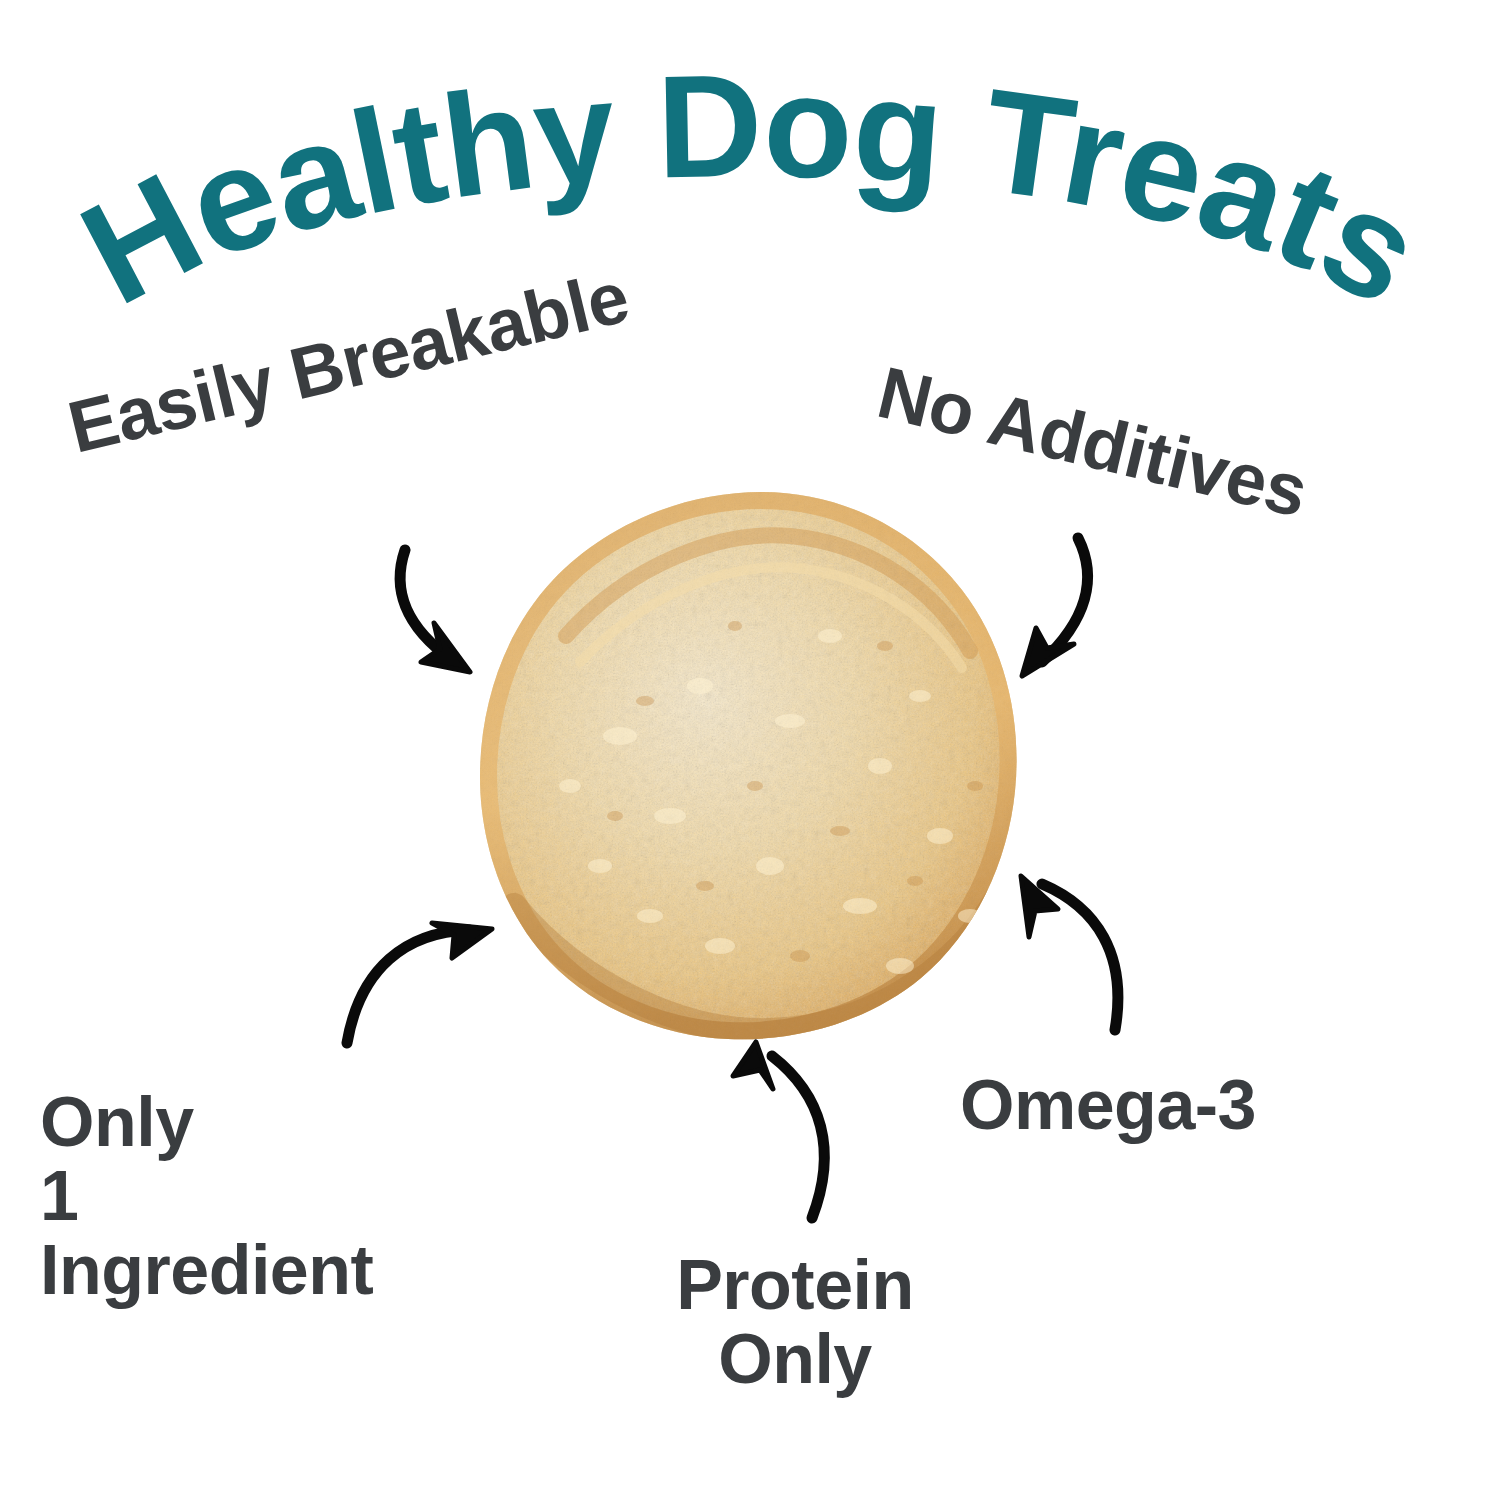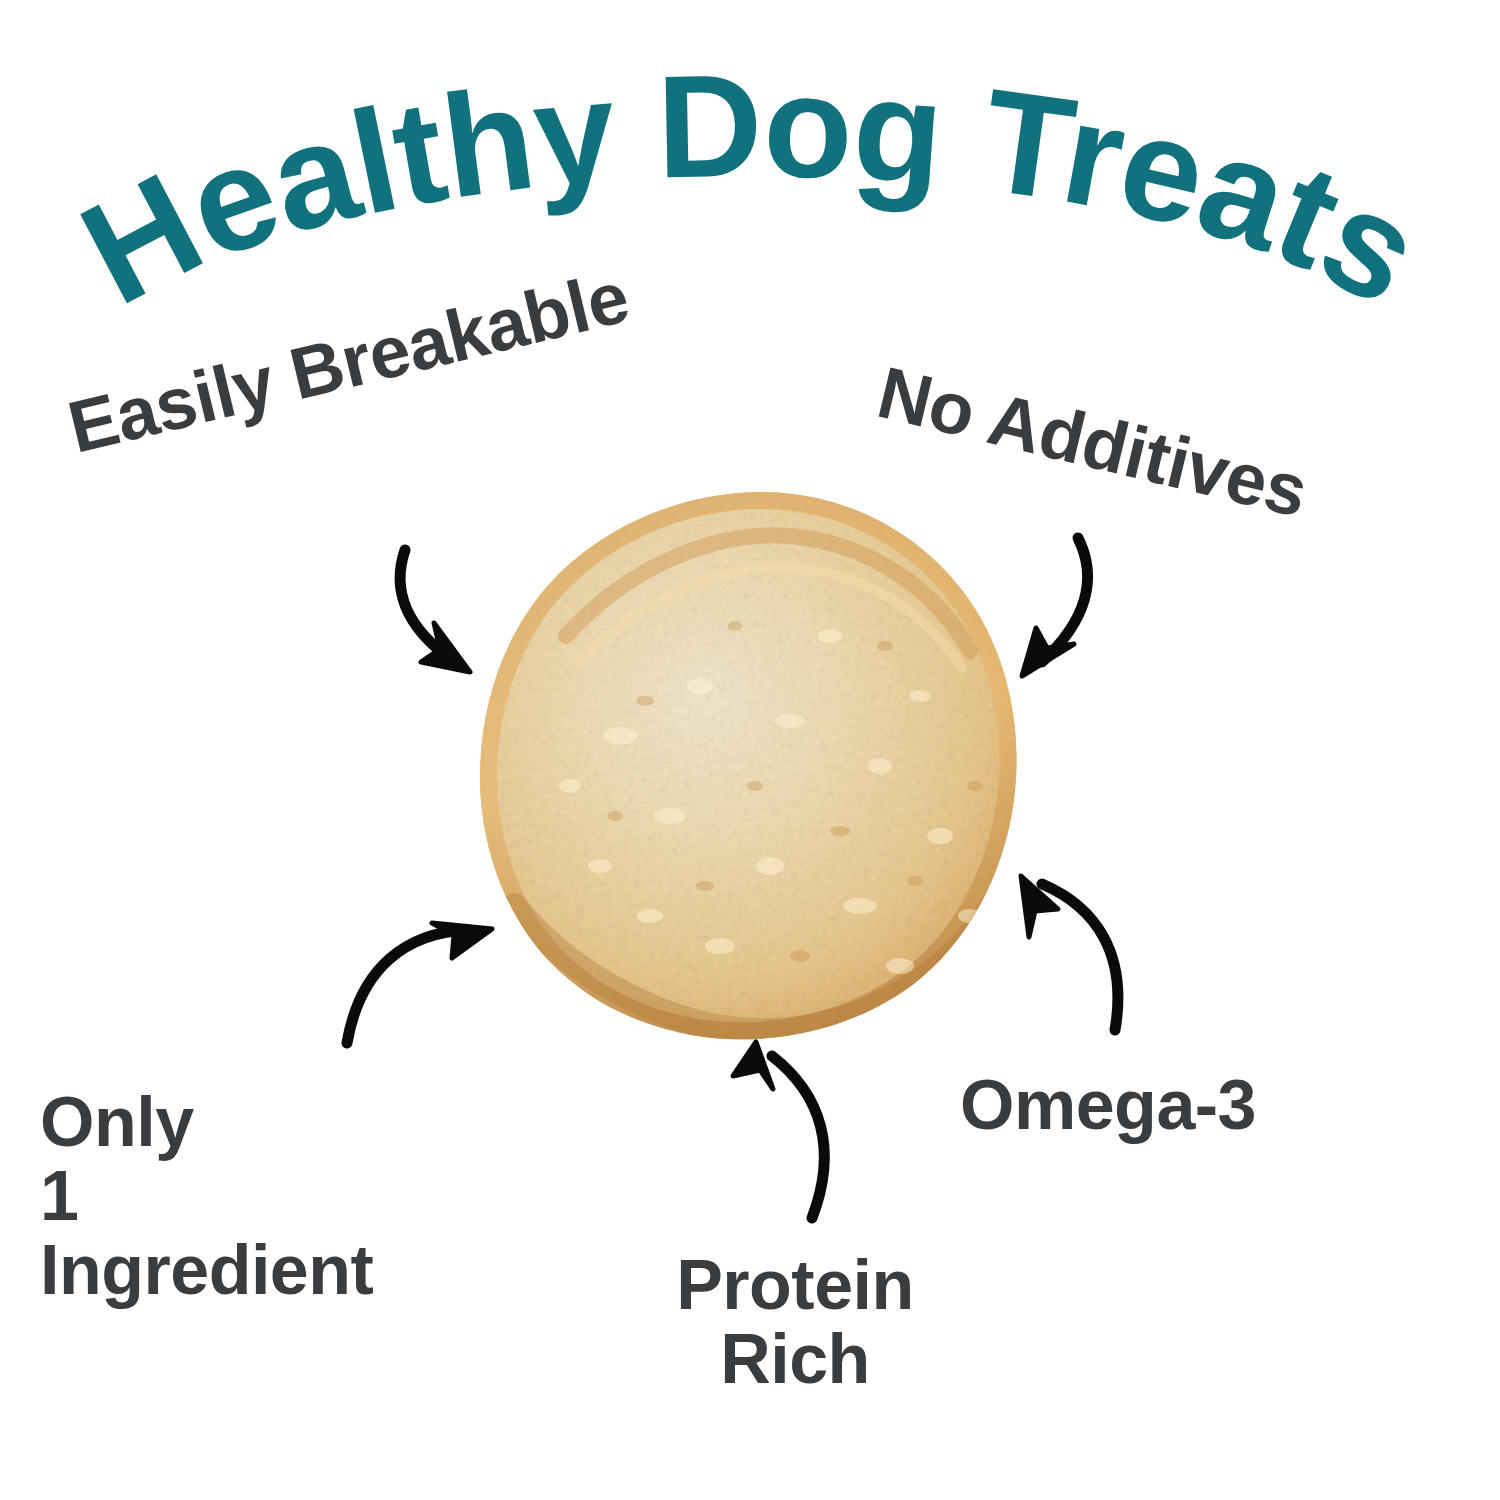--- a/index.html
+++ b/index.html
@@ -266,17 +266,17 @@
 
   <div class="feat" id="feat-easily-breakable">Easily Breakable</div>
 
   <div class="feat" id="feat-no-additives">No Additives</div>
 
   <div class="feat" id="feat-only-1-ingredient">Only
 1
 Ingredient</div>
 
   <div class="feat" id="feat-protein-rich">Protein
-Rich</div>
+Only</div>
 
   <div class="feat" id="feat-omega-3">Omega-3</div>
 
 </div>
 
 </body></html>

